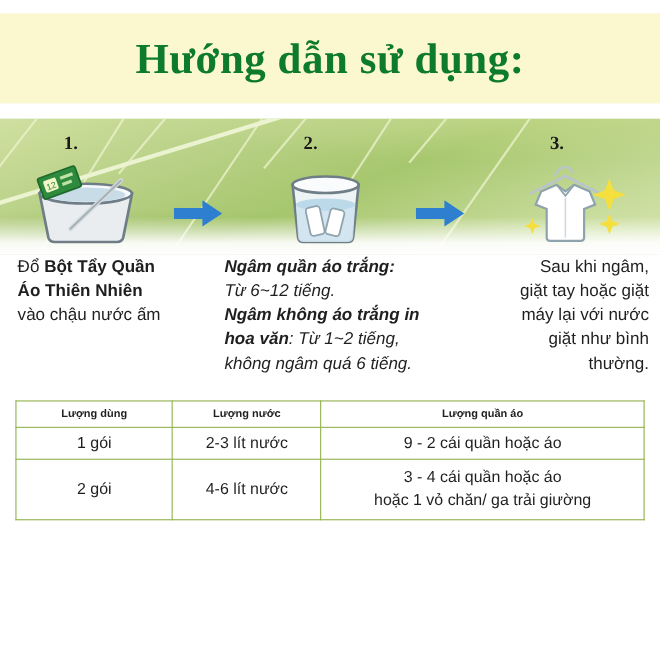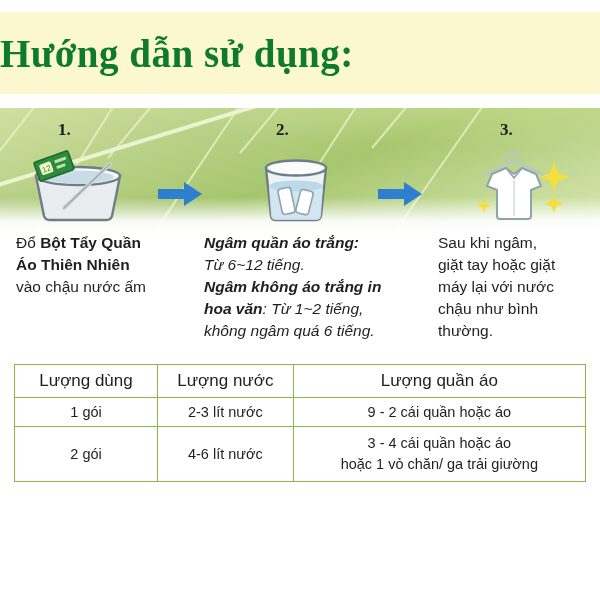--- a/index.html
+++ b/index.html
@@ -23,21 +23,21 @@
   
   .banner {
     position: absolute;
     left: 0;
     top: 12px;
     width: 600px;
     height: 82px;
     background: #fbf8cf;
     display: flex;
     align-items: center;
-    justify-content: flex-start;
+    justify-content: center;
   }
   .banner-title {
     font-family: "Liberation Serif", serif;
     font-weight: bold;
     font-size: 39px;
     color: #0e7a2b;
     letter-spacing: 0.5px;
     white-space: nowrap;
   }
 
@@ -139,21 +139,21 @@
   }
   .col {
     position: absolute;
     top: 0;
     font-size: 15.5px;
     line-height: 1.42;
     color: #1f1f1f;
   }
   .col.c1 { left: 16px; width: 178px; }
   .col.c2 { left: 204px; width: 222px; font-style: italic; }
-  .col.c3 { left: 438px; width: 152px; }
+  .col.c3 { left: 438px; width: 152px; text-align: right; }
   .col b { font-weight: bold; }
   .col p { margin: 0; }
 
   
   .table-wrap {
     position: absolute;
     left: 14px;
     top: 364px;
     width: 572px;
   }
@@ -164,22 +164,22 @@
     color: #1f1f1f;
   }
   table.dosage th,
   table.dosage td {
     border: 1px solid #8fb24a;
     text-align: center;
     padding: 6px 4px;
     vertical-align: middle;
   }
   table.dosage th {
-    font-weight: normal;
-    font-size: 17px;
+    font-weight: bold;
+    font-size: 10px;
   }
   .col-a { width: 140px; }
   .col-b { width: 132px; }
   .col-c { width: 300px; }
   .cell-two-line { line-height: 1.45; }
 </style>
 </head>
 <body>
 
 <div class="page">
@@ -290,21 +290,21 @@
       <p>
         <b>hoa văn</b><span>: Từ 1~2 tiếng,</span>
       </p>
       <p>không ngâm quá 6 tiếng.</p>
     </div>
 
     <div class="col c3">
       <p>Sau khi ngâm,</p>
       <p>giặt tay hoặc giặt</p>
       <p>máy lại với nước</p>
-      <p>chậu như bình</p>
+      <p>giặt như bình</p>
       <p>thường.</p>
     </div>
   </div>
 
   <div class="table-wrap">
     <table class="dosage">
       <thead>
         <tr>
           <th class="col-a">Lượng dùng</th>
           <th class="col-b">Lượng nước</th>

